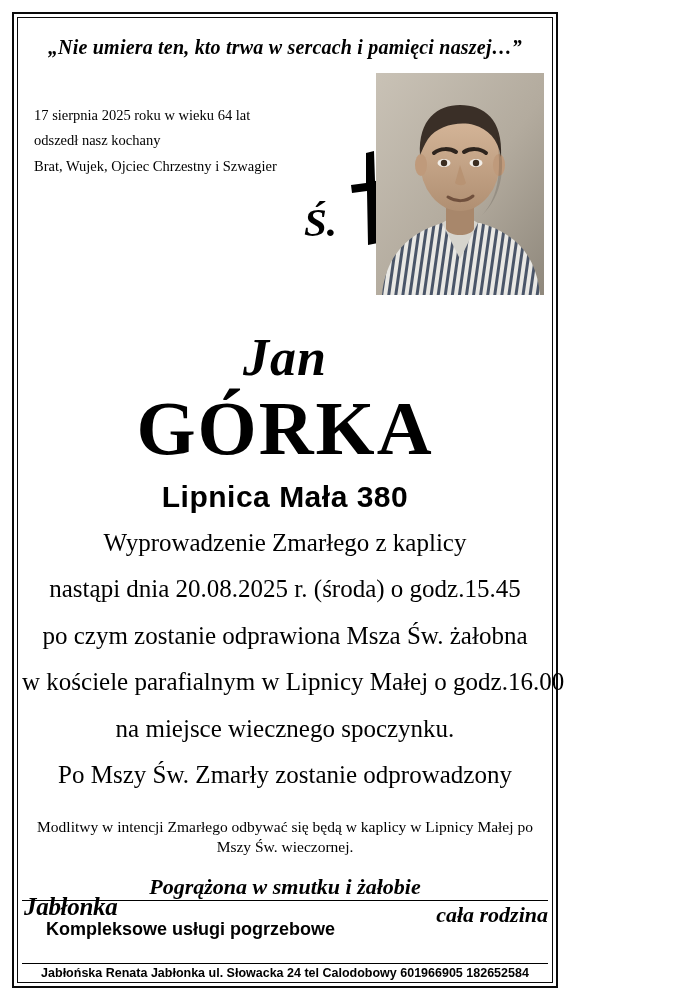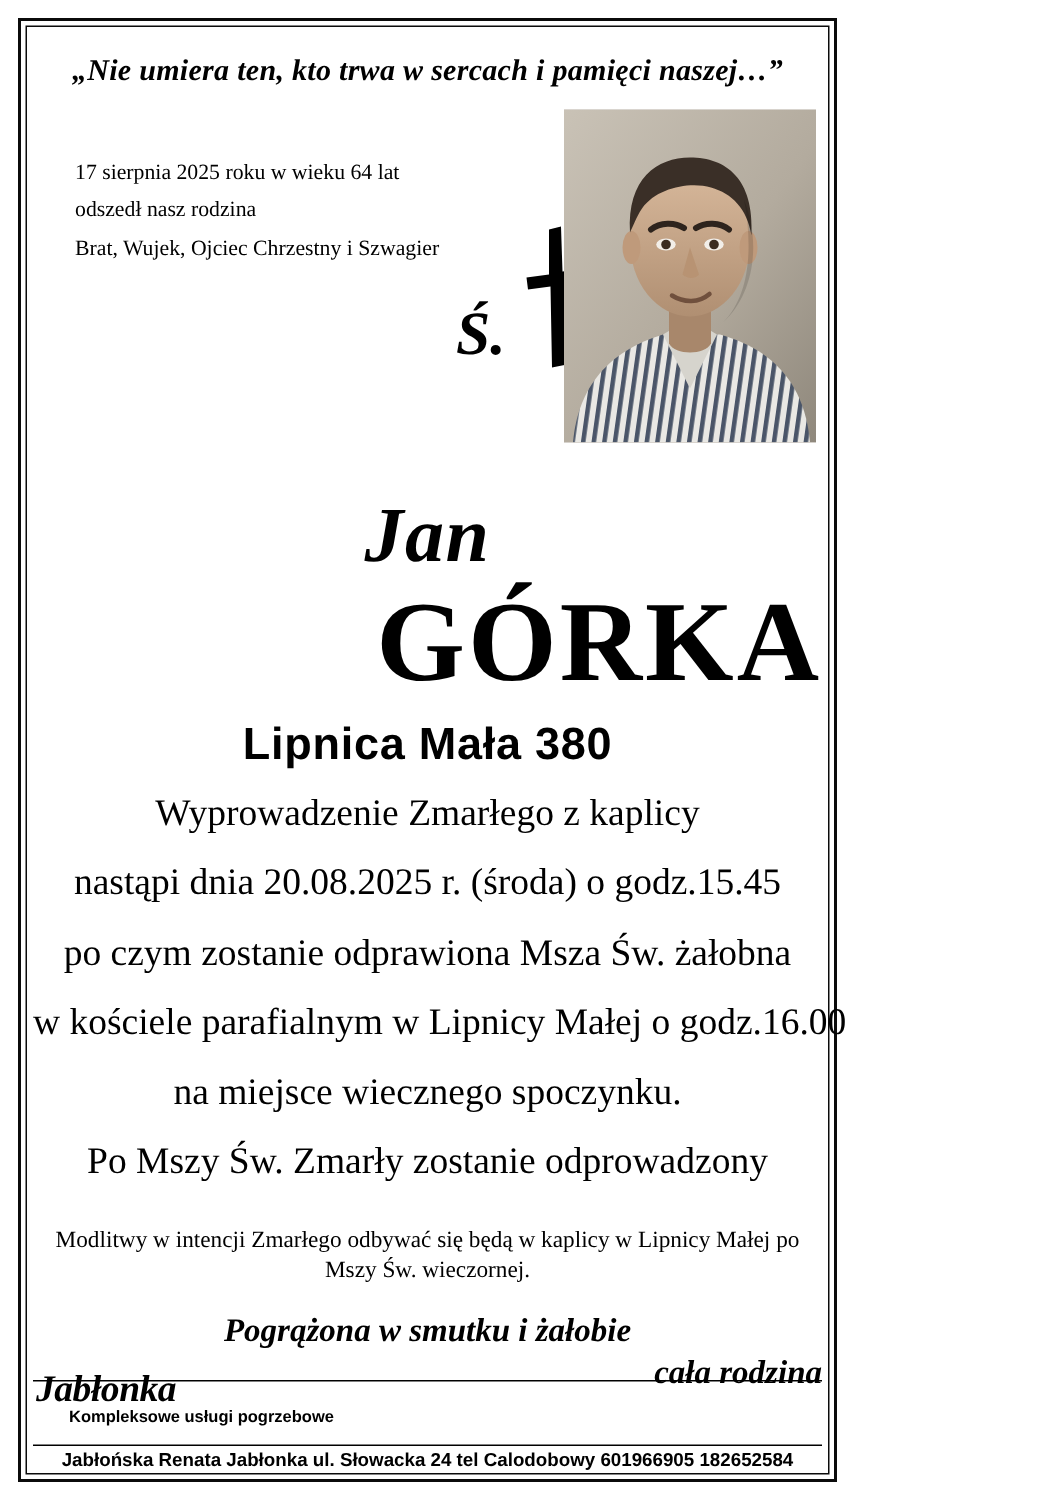--- a/index.html
+++ b/index.html
@@ -66,21 +66,21 @@
 
   
   .upper {
     position: relative;
     height: 232px;
     margin-top: 14px;
   }
 
   .intro {
     position: absolute;
-    left: 28px;
+    left: 12px;
     top: 30px;
     width: 300px;
     font-size: 14.5px;
     line-height: 1.75;
     font-family: "Liberation Serif", serif;
   }
   .intro div { white-space: nowrap; }
 
   
   .sp-monogram {
@@ -118,21 +118,21 @@
     text-align: center;
     font-size: 52px;
     font-weight: bold;
     font-style: italic;
     font-family: "Liberation Serif", serif;
     line-height: 0.98;
     margin-top: 28px;
     letter-spacing: 1px;
   }
   .name-last {
-    text-align: right;
+    text-align: center;
     font-size: 76px;
     font-weight: bold;
     font-family: "Liberation Serif", serif;
     line-height: 1.0;
     margin-top: 6px;
     letter-spacing: 2px;
   }
   .place {
     text-align: center;
     font-size: 30px;
@@ -194,48 +194,49 @@
     font-weight: bold;
     font-size: 25px;
     letter-spacing: -0.3px;
   }
   .brand-sub {
     position: absolute;
     left: 24px;
     top: 16px;
     font-family: "Liberation Sans", sans-serif;
     font-weight: bold;
-    font-size: 11px;
+    font-size: 18px;
   }
   .footer-line {
     text-align: center;
     font-family: "Liberation Sans", sans-serif;
     font-weight: bold;
     font-size: 12.5px;
     border-top: 1px solid #000;
     padding-top: 2px;
+    margin-top: 20px;
   }
 </style>
 </head>
 <body>
 
 <div class="notice">
 
   <div class="frame-outer"></div>
   <div class="frame-inner"></div>
 
   <div class="content">
 
     <div class="motto">„Nie umiera ten, kto trwa w sercach i pamięci naszej…”</div>
 
     <div class="upper">
 
       <div class="intro">
         <div>17 sierpnia 2025 roku w wieku 64 lat</div>
-        <div>odszedł nasz rodzina</div>
+        <div>odszedł nasz kochany</div>
         <div>Brat, Wujek, Ojciec Chrzestny i Szwagier</div>
       </div>
 
       <div class="sp-monogram">
         <span class="sp-left">Ś.</span>
         <span class="sp-right">P.</span>
         <span class="sp-art">
           <svg width="100" height="105" viewBox="0 0 100 105">
 
             <path d="M44 6 L52 4 L53 34 L70 32 L70 40 L54 42 L56 96 L46 98 L45 44 L30 46 L29 38 L44 36 Z" fill="#000"></path>

